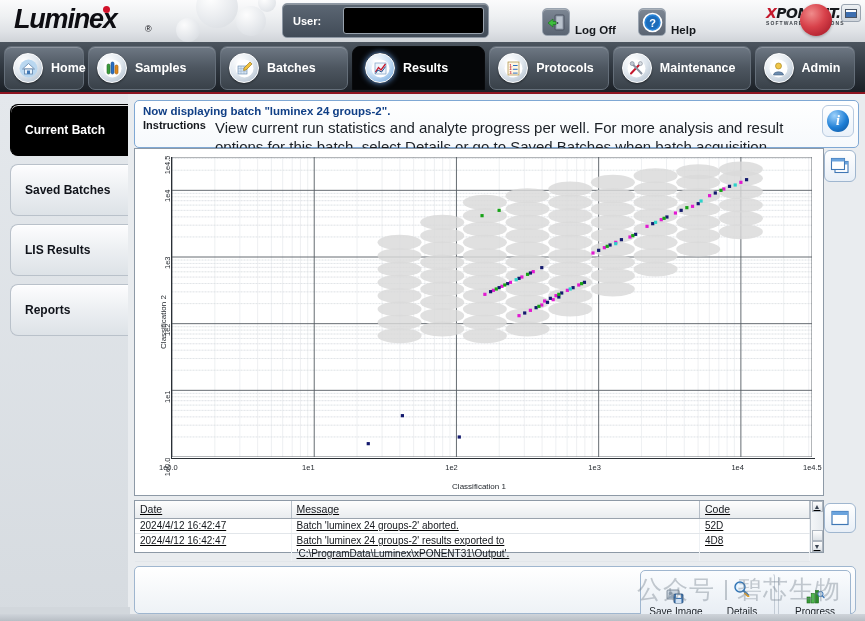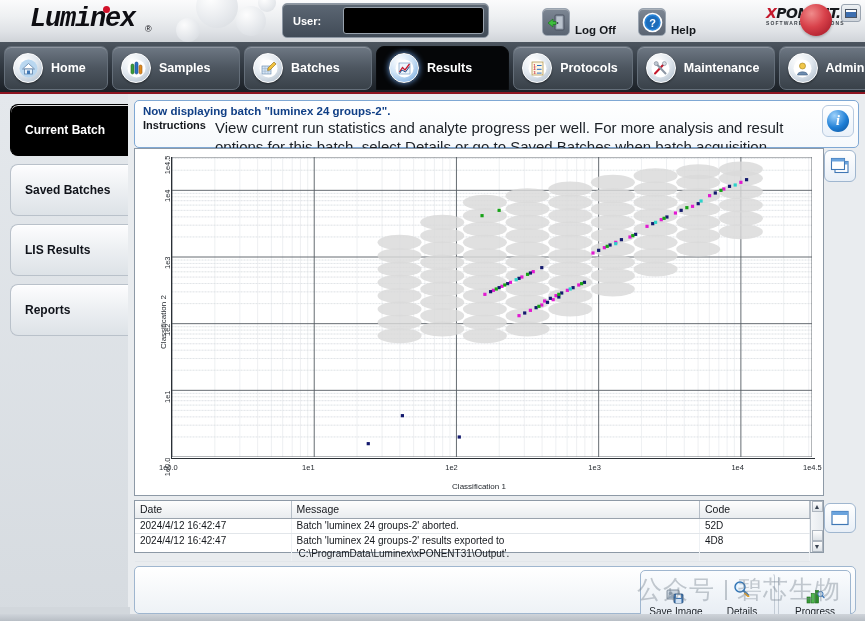--- a/index.html
+++ b/index.html
@@ -19,23 +19,23 @@
   }
   .hdr-bubble { position:absolute; border-radius:50%;
     background: radial-gradient(circle at 35% 30%, #ffffff, #e4e7eb 60%, #d3d7dc 100%);
     opacity:.85; }
   #bub1 { left:196px; top:-14px; width:42px; height:42px; }
   #bub2 { left:236px; top:6px; width:30px; height:30px; }
   #bub3 { left:176px; top:18px; width:24px; height:24px; }
   #bub4 { left:258px; top:-6px; width:18px; height:18px; }
 
   #logo { position:absolute; left:14px; top:4px;
-    font-family:Liberation Mono, monospace;
+    font-family:Liberation Sans, sans-serif;
     font-size:27px; font-weight:bold; font-style:italic;
-    letter-spacing:-1.2px; color:#0d0d12;margin-left:16px; }
+    letter-spacing:-1.2px; color:#0d0d12; }
   #logo-dot { position:absolute; left:103px; top:6px; width:7px; height:7px;
     border-radius:50%; background:#d2112a; }
   #logo-reg { position:absolute; left:145px; top:24px; font-size:9px; color:#0d0d12; }
 
   #user-box {
     position:absolute; left:282px; top:3px; width:207px; height:35px;
     background: linear-gradient(180deg,#5c6774,#414b57);
     border:1px solid #8e98a4; border-radius:5px;
     display:flex; align-items:center; padding:0 4px;
     box-shadow: inset 0 1px 0 rgba(255,255,255,.3);
@@ -98,21 +98,21 @@
     background: radial-gradient(circle at 34% 26%, #ffffff, #e1e8ef 48%, #a9b7c6 100%);
     border:1px solid #ffffff;
     display:flex; align-items:center; justify-content:center;
     box-shadow:0 1px 2px rgba(0,0,0,.4);
   }
   .tab.active .tab-ico {
     background: radial-gradient(circle at 34% 26%, #ffffff, #cfe3f6 45%, #6aa3dd 100%);
     box-shadow:0 0 6px rgba(120,180,255,.9);
   }
   .tab-ico svg { display:block; }
-  #tab-w0 { width:104px; } #tab-w1 { width:128px; } #tab-w2 { width:128px;align-items:center; }
+  #tab-w0 { width:80px; } #tab-w1 { width:128px; } #tab-w2 { width:128px;align-items:center; }
 
   
   #sidebar {
     position:absolute; left:0; top:94px; width:128px; height:527px;
     background: linear-gradient(180deg,#e4e8ec 0%,#d6dbe0 100%);
     padding-top:10px;
   }
   .side-item {
     height:52px; margin:0 0 8px 10px;
     border:1px solid #b9c1ca; border-right:none; border-radius:8px 0 0 8px;
@@ -205,21 +205,21 @@
   .ytick {
     position:absolute; font-size:7.5px; color:#1d2228;
     transform:rotate(-90deg); transform-origin:right center;
     text-align:right; white-space:nowrap;
   }
   .xtick { position:absolute; font-size:7.5px; color:#1d2228; white-space:nowrap; }
 
   
   #table-wrap {
     position:absolute; left:134px; top:500px; width:690px; height:53px;
-    border:1px solid #8d99a6; background:#ffffff; display:flex;
+    border:1px solid #8d99a6; background:#ffffff; display:flex;text-decoration:underline;
   }
   #tbl { flex:1; border-collapse:collapse; table-layout:fixed; }
   #tbl th {
     background:linear-gradient(180deg,#fdfdfd,#e9ecef);
     border-right:1px solid #b6bec7; border-bottom:1px solid #9aa3ad;
     font-size:10.5px; font-weight:normal; text-align:left;
     padding:2px 5px; color:#15181d; height:17px;
   }
   #tbl td {
     border-bottom:1px solid #e2e6ea; border-right:1px solid #eef1f4;

